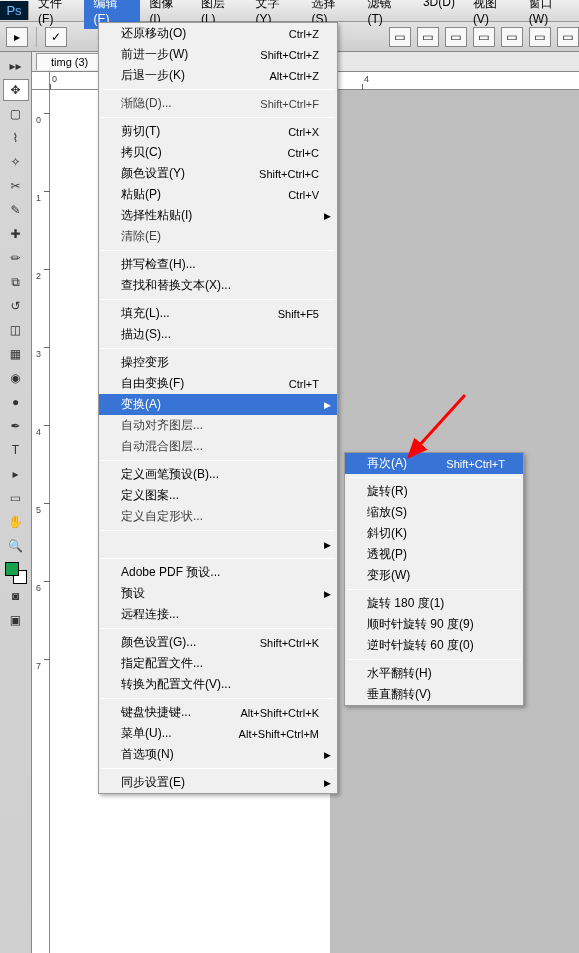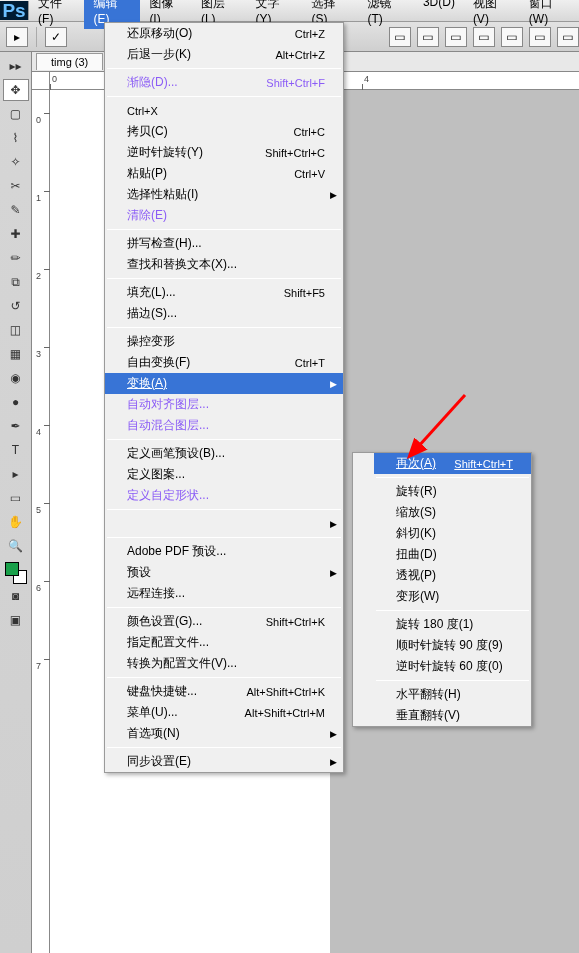--- a/index.html
+++ b/index.html
@@ -1,20 +1,20 @@
 <!DOCTYPE html>
 <html><head>
 <meta charset="utf-8">
 <style>
 * { margin: 0; padding: 0; box-sizing: border-box; font-family: "Microsoft YaHei", "SimSun", sans-serif; font-size: 12px; }
 body { background: #f0f0f0; width: 579px; height: 953px; overflow: hidden; position: relative; }
 
 
 .menubar { background: linear-gradient(#efefef,#d8d8d8); height: 22px; display: flex; align-items: center; border-bottom: 1px solid #999; }
-.ps-logo { width: 30px; height: 19px; background: #001c33; color: #6cc0ff; font-weight: bold; font-size: 19px; display: flex; align-items: center; justify-content: center; border-right:1px solid #999;}
+.ps-logo { width: 30px; height: 19px; background: #001c33; color: #6cc0ff; font-weight: normal; font-size: 13px; display: flex; align-items: center; justify-content: center; border-right:1px solid #999;}
 .menu-item { padding: 3px 9px; cursor: default; }
 .menu-item.active { background: #3874d6; color: #fff; }
 
 
 .optionsbar { background: linear-gradient(#e2e2e2,#cfcfcf); height: 30px; border-bottom: 1px solid #888; display:flex; align-items:center; padding-left:6px; gap:6px;}
 .opt-box { width:22px; height:20px; border:1px solid #888; background:#f8f8f8; display:inline-flex; align-items:center; justify-content:center;}
 .opt-sep { width:1px; height:20px; background:#aaa; margin:0 2px;}
 
 
 .workspace { display:flex; height:calc(953px - 52px); }
@@ -36,25 +36,25 @@
 .left-ruler { position:absolute; top:18px; left:0; width:18px; bottom:0; background:#fff; border-right:1px solid #888;}
 .ruler-corner{position:absolute;top:0;left:0;width:18px;height:18px;background:#fff;border-right:1px solid #888;border-bottom:1px solid #888;}
 .canvas { position:absolute; top:18px; left:18px; width:280px; height:870px; background:#fff; }
 .ruler-num-h{position:absolute;top:2px;font-size:9px;color:#444;}
 .ruler-num-v{position:absolute;left:4px;font-size:9px;color:#444;}
 .tick-h{position:absolute;top:12px;width:1px;height:6px;background:#666;}
 .tick-v{position:absolute;left:12px;height:1px;width:6px;background:#666;}
 
 
 .ddmenu { position:absolute; background:#f0f0f0; border:1px solid #9a9a9a; box-shadow:2px 2px 4px rgba(0,0,0,.3); z-index:100;}
-.ddmenu.main { top:22px; left:104px; width:240px; }
-.ddmenu.sub { top:452px; left:352px; width:180px;padding-left:21px; }
+.ddmenu.main { top:22px; left:98px; width:240px; }
+.ddmenu.sub { top:452px; left:344px; width:180px; }
 .dd-row { display:flex; align-items:center; height:21px; padding:0 18px 0 22px; cursor:default; position:relative;}
-.dd-row.highlight { background:#3874d6; color:#fff;text-decoration:underline; }
-.dd-row.disabled { color:#8b5cf6; }
+.dd-row.highlight { background:#3874d6; color:#fff; }
+.dd-row.disabled { color:#404040; }
 .dd-label { flex:1; white-space:nowrap;}
 .dd-short { font-size:11px; }
 .dd-sep { height:1px; background:#c8c8c8; margin:3px 2px; border-bottom:1px solid #fff;}
 .dd-arrow { position:absolute; right:6px; font-size:9px; }
 
 
 .red-arrow { position:absolute; top:390px; left:405px; z-index:200; pointer-events:none;}
 
 </style>
 </head>
@@ -162,38 +162,43 @@
     </div>
   </div>
 </div>
 
 <div class="ddmenu main" id="edit-dd">
     <div class="dd-row">
       <span class="dd-label">还原移动(O)</span>
       <span class="dd-short">Ctrl+Z</span>
     </div>
     <div class="dd-row">
+      <span class="dd-label">前进一步(W)</span>
+      <span class="dd-short">Shift+Ctrl+Z</span>
+    </div>
+    <div class="dd-row">
       <span class="dd-label">后退一步(K)</span>
       <span class="dd-short">Alt+Ctrl+Z</span>
     </div>
     <div class="dd-sep"></div>
     <div class="dd-row disabled">
       <span class="dd-label">渐隐(D)...</span>
       <span class="dd-short">Shift+Ctrl+F</span>
     </div>
     <div class="dd-sep"></div>
     <div class="dd-row">
+      <span class="dd-label">剪切(T)</span>
       <span class="dd-short">Ctrl+X</span>
     </div>
     <div class="dd-row">
       <span class="dd-label">拷贝(C)</span>
       <span class="dd-short">Ctrl+C</span>
     </div>
     <div class="dd-row">
-      <span class="dd-label">逆时针旋转(Y)</span>
+      <span class="dd-label">颜色设置(Y)</span>
       <span class="dd-short">Shift+Ctrl+C</span>
     </div>
     <div class="dd-row">
       <span class="dd-label">粘贴(P)</span>
       <span class="dd-short">Ctrl+V</span>
     </div>
     <div class="dd-row">
       <span class="dd-label">选择性粘贴(I)</span>
       <span class="dd-arrow">▶</span>
     </div>
@@ -296,23 +301,20 @@
     </div>
     <div class="dd-sep"></div>
     <div class="dd-row">
       <span class="dd-label">旋转(R)</span>
     </div>
     <div class="dd-row">
       <span class="dd-label">缩放(S)</span>
     </div>
     <div class="dd-row">
       <span class="dd-label">斜切(K)</span>
-    </div>
-    <div class="dd-row">
-      <span class="dd-label">扭曲(D)</span>
     </div>
     <div class="dd-row">
       <span class="dd-label">透视(P)</span>
     </div>
     <div class="dd-row">
       <span class="dd-label">变形(W)</span>
     </div>
     <div class="dd-sep"></div>
     <div class="dd-row">
       <span class="dd-label">旋转 180 度(1)</span>

